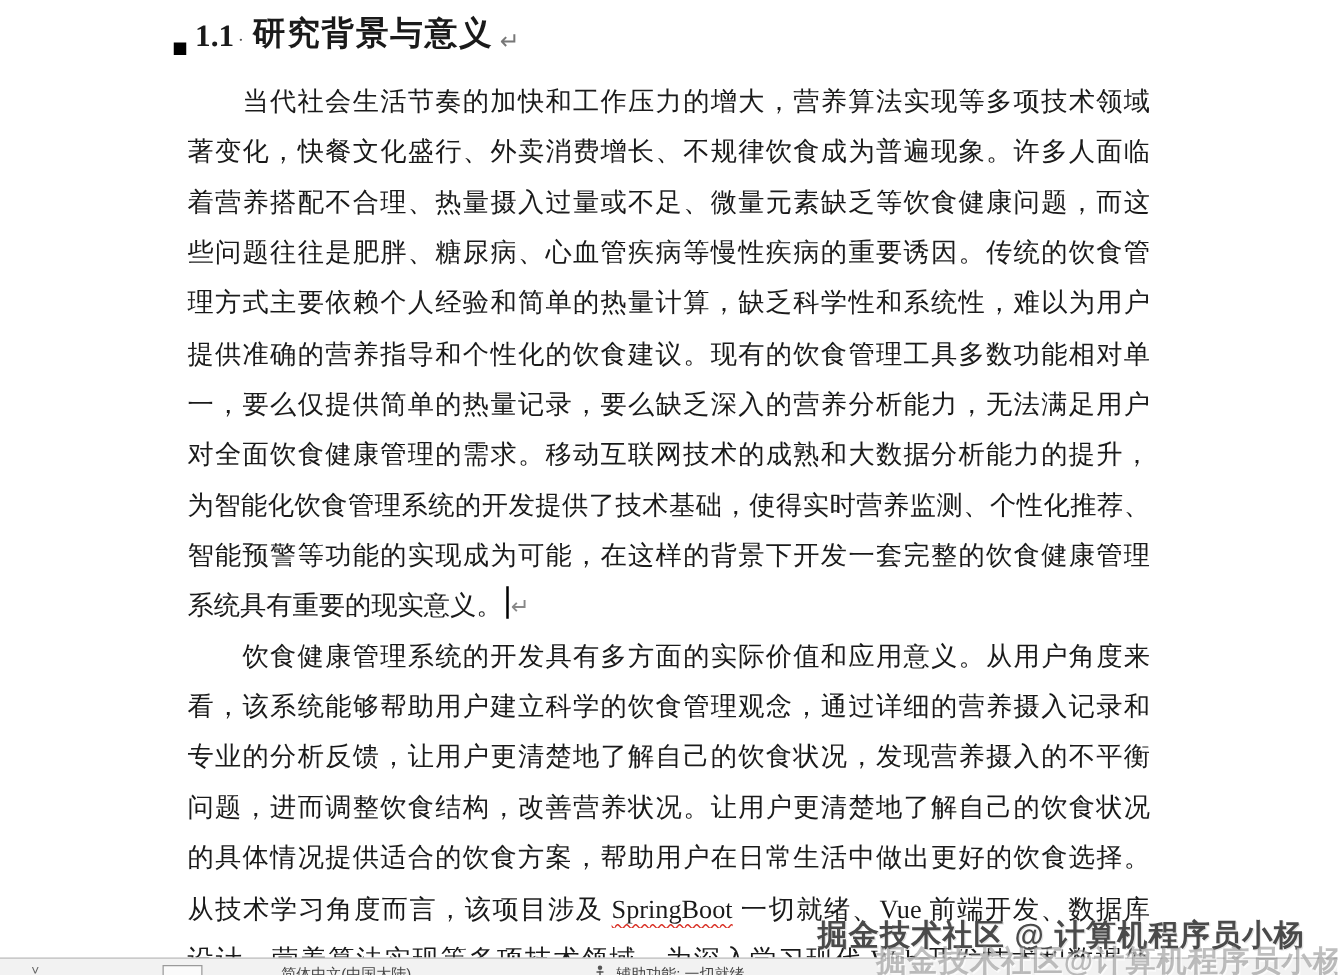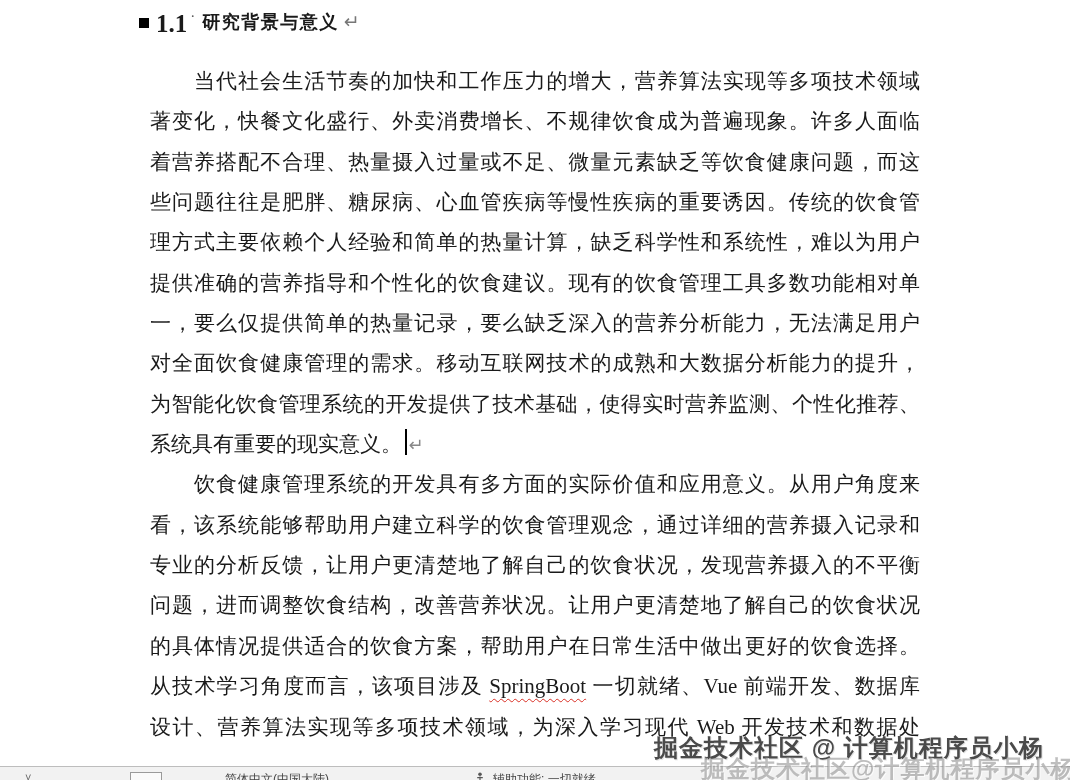--- a/index.html
+++ b/index.html
@@ -4,35 +4,35 @@
 <style>
   html,body{margin:0;padding:0;}
   body{
     width:1070px;height:780px;overflow:hidden;position:relative;
     background:#ffffff;color:#1a1a1a;
     font-family:"Liberation Serif","DejaVu Serif",serif;
   }
   
   .heading{
     position:absolute;top:10px;left:139px;height:34px;
-    display:flex;align-items:flex-start;white-space:nowrap;
+    display:flex;align-items:flex-end;white-space:nowrap;
   }
   .heading-bullet{
     width:10px;height:10px;background:#000;display:inline-block;
     margin-right:7px;margin-top:8px;flex:0 0 auto;
   }
   .heading-number{
     font-size:25px;font-weight:600;
     font-family:"Liberation Serif","DejaVu Serif",serif;
   }
   .heading-space-mark{
     color:#555;font-size:15px;margin:0 7px 0 3px;transform:translateY(-2px);
   }
   .heading-title{
-    font-size:18px;font-weight:600;letter-spacing:1.5px;
+    font-size:26px;font-weight:600;letter-spacing:1.5px;
     font-family:"Liberation Sans","DejaVu Sans",sans-serif;
   }
   .pilcrow{
     color:#777;font-size:19px;margin-left:5px;font-weight:400;
     font-family:"DejaVu Sans",sans-serif;letter-spacing:0;
   }
   
   .body-text{
     position:absolute;left:150px;top:61px;width:770px;
     font-size:21px;line-height:40.35px;
@@ -99,20 +99,21 @@
   <div class="body-text">
     <div class="line line--indent">当代社会生活节奏的加快和工作压力的增大，营养算法实现等多项技术领域</div>
     <div class="line">著变化，快餐文化盛行、外卖消费增长、不规律饮食成为普遍现象。许多人面临</div>
     <div class="line">着营养搭配不合理、热量摄入过量或不足、微量元素缺乏等饮食健康问题，而这</div>
     <div class="line">些问题往往是肥胖、糖尿病、心血管疾病等慢性疾病的重要诱因。传统的饮食管</div>
     <div class="line">理方式主要依赖个人经验和简单的热量计算，缺乏科学性和系统性，难以为用户</div>
     <div class="line">提供准确的营养指导和个性化的饮食建议。现有的饮食管理工具多数功能相对单</div>
     <div class="line">一，要么仅提供简单的热量记录，要么缺乏深入的营养分析能力，无法满足用户</div>
     <div class="line">对全面饮食健康管理的需求。移动互联网技术的成熟和大数据分析能力的提升，</div>
     <div class="line">为智能化饮食管理系统的开发提供了技术基础，使得实时营养监测、个性化推荐、</div>
+    <div class="line">智能预警等功能的实现成为可能，在这样的背景下开发一套完整的饮食健康管理</div>
     <div class="line line--end">
       <span>系统具有重要的现实意义。</span><span class="caret"></span><span class="pilcrow pilcrow--body">↵</span>
     </div>
 
     <div class="line line--indent">饮食健康管理系统的开发具有多方面的实际价值和应用意义。从用户角度来</div>
     <div class="line">看，该系统能够帮助用户建立科学的饮食管理观念，通过详细的营养摄入记录和</div>
     <div class="line">专业的分析反馈，让用户更清楚地了解自己的饮食状况，发现营养摄入的不平衡</div>
     <div class="line">问题，进而调整饮食结构，改善营养状况。让用户更清楚地了解自己的饮食状况</div>
     <div class="line">的具体情况提供适合的饮食方案，帮助用户在日常生活中做出更好的饮食选择。</div>
     <div class="line">

